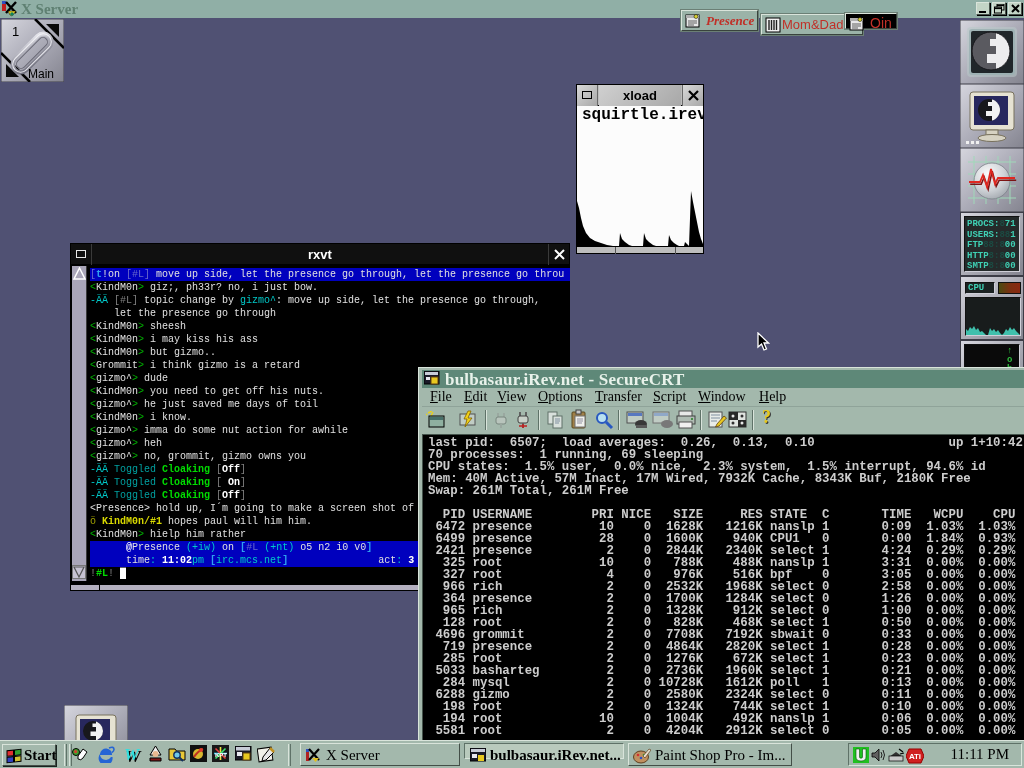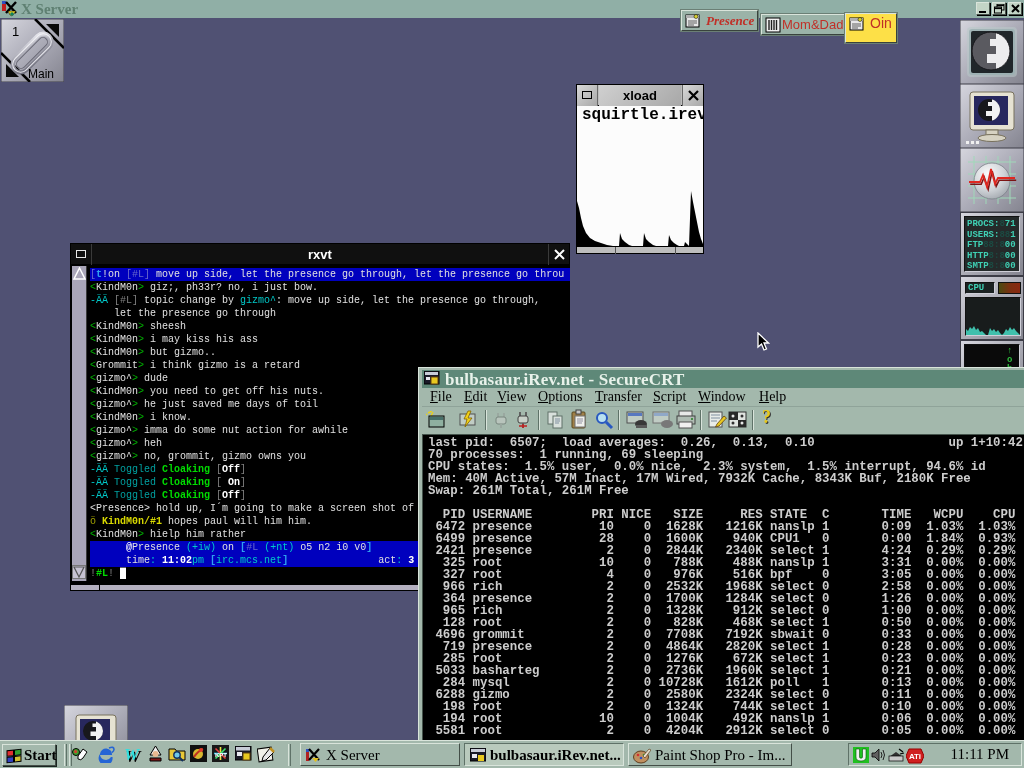--- a/index.html
+++ b/index.html
@@ -82,21 +82,21 @@
     </svg>
     <span class="abs" style="left:24px;top:2px;font-size:13px;font-style:italic;font-weight:bold;color:#c03028;font-family:'Liberation Serif',serif;">Presence</span>
   </div>
   <div class="abs" style="left:761px;top:14px;width:102px;height:21px;background:#9BB3A8;border:1px solid;border-color:#D9E4DB #39433d #39433d #D9E4DB;box-shadow:0 0 0 1px #6b7f75;">
     <svg class="abs" style="left:3px;top:2px" width="16" height="16" viewBox="0 0 16 16">
       <rect x="1" y="1" width="14" height="14" fill="#f0f0f0" stroke="#000"></rect>
       <path d="M4 3 v10 M6.5 3 v10 M9 3 v10 M11.5 3 v10" stroke="#202020" stroke-width="1.4"></path>
     </svg>
     <span class="abs" style="left:20px;top:2px;font-size:13px;color:#c03028;font-family:'Liberation Sans',sans-serif;">Mom&amp;Dad</span>
   </div>
-  <div class="abs" style="left:845px;top:13px;width:52px;height:30px;background:#fde047;border:1px solid;border-color:#D9E4DB #39433d #39433d #D9E4DB;box-shadow:0 0 0 1px #6b7f75;">
+  <div class="abs" style="left:845px;top:13px;width:52px;height:16px;background:#000000;border:1px solid;border-color:#D9E4DB #39433d #39433d #D9E4DB;box-shadow:0 0 0 1px #6b7f75;">
     <svg class="abs" style="left:3px;top:2px" width="16" height="16" viewBox="0 0 16 16">
       <rect x="1" y="2" width="13" height="12" fill="#e8e8e8" stroke="#000"></rect>
       <rect x="1" y="2" width="13" height="3" fill="#b0b0b0"></rect>
       <path d="M3 8 h9 M3 10 h9 M3 12 h6" stroke="#606060" stroke-width="1"></path>
       <circle cx="11" cy="3.5" r="2" fill="#d8d030" stroke="#000" stroke-width=".5"></circle>
     </svg>
     <span class="abs" style="left:24px;top:1px;font-size:14px;color:#c03028;font-family:'Liberation Sans',sans-serif;">Oin</span>
   </div>
 </div>
 <div class="abs" id="dock" style="left:960px;top:20px;width:64px;height:384px;">
@@ -515,21 +515,21 @@
 
   <div class="abs raised face" style="left:300px;top:2px;width:160px;height:23px;">
      <svg class="abs" style="left:4px;top:3px" width="16" height="16" viewBox="0 0 16 16">
        <rect x="1" y="2" width="3" height="12" fill="#b02020"></rect>
        <rect x="1" y="2" width="3" height="3" fill="#3050c0"></rect>
        <path d="M4 2 L14 13 M14 2 L4 13" stroke="#000" stroke-width="2.2"></path>
        <path d="M7 11 l7 0 l-3.5 4 z" fill="#e0c020"></path>
      </svg>
      <span class="abs" style="left:25px;top:3px;font-size:15px;color:#000;">X Server</span>
   </div>
-  <div class="abs sunken" style="left:464px;top:2px;width:160px;height:23px;background:#b9cabd;">
+  <div class="abs sunken" style="left:464px;top:2px;width:160px;height:16px;background:#b9cabd;">
      <svg class="abs" style="left:5px;top:4px" width="16" height="15" viewBox="0 0 16 15">
        <rect x="0" y="0" width="16" height="13" fill="#1a1a28" stroke="#000"></rect>
        <rect x="1" y="1" width="14" height="3" fill="#c8ccd8"></rect>
        <rect x="2" y="6" width="5" height="4" fill="#e8e8f0"></rect>
        <rect x="8" y="7" width="6" height="6" fill="#e8c820"></rect>
      </svg>
      <span class="abs" style="left:25px;top:3px;font-size:15px;font-weight:bold;color:#000;">bulbasaur.iRev.net...</span>
   </div>
   <div class="abs raised face" style="left:628px;top:2px;width:164px;height:23px;">
      <svg class="abs" style="left:4px;top:4px" width="18" height="16" viewBox="0 0 18 16">

